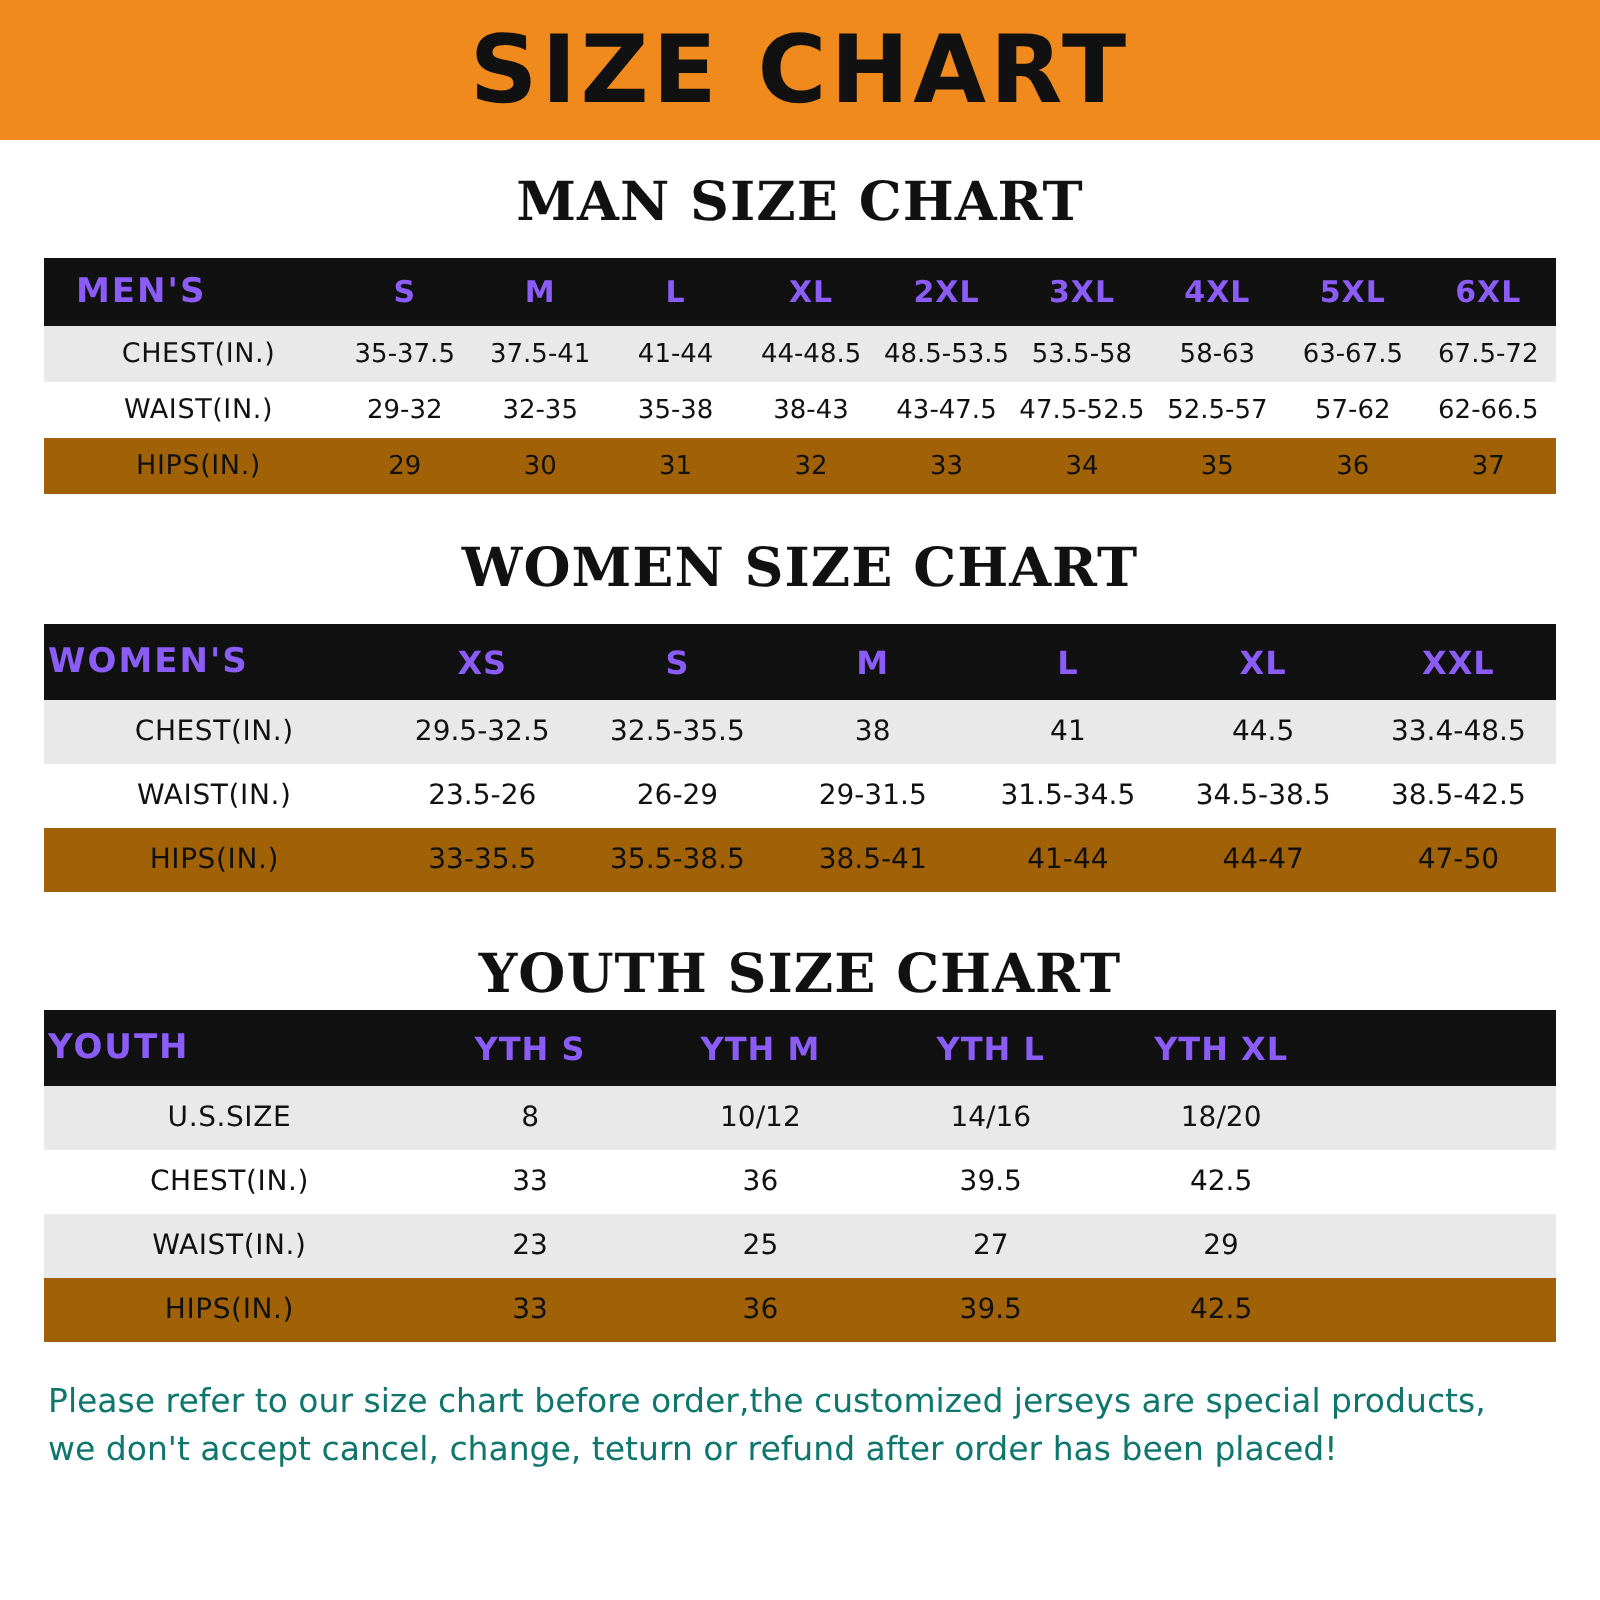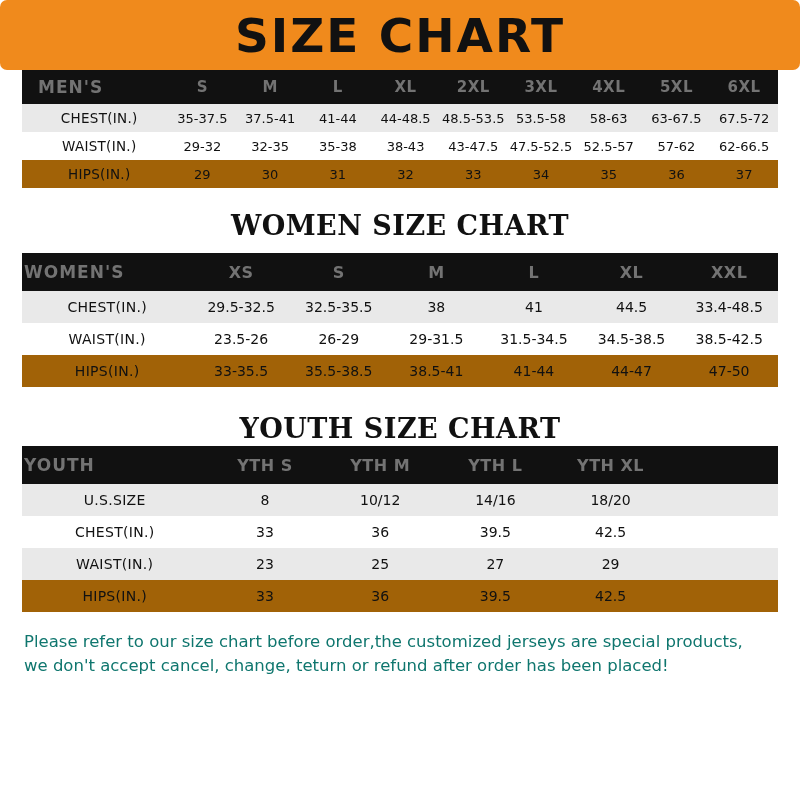--- a/index.html
+++ b/index.html
@@ -19,21 +19,20 @@
     position: relative;
     background: #ffffff;
     box-sizing: border-box;
   }
   .banner {
     background: #f08a1c;
     height: 70px;
     display: flex;
     align-items: center;
     justify-content: center;
-    border-radius: 7px;
   }
   .banner-title {
     font-family: "DejaVu Sans", sans-serif;
     font-weight: bold;
     font-size: 47px;
     letter-spacing: 2px;
     color: #111111;
     line-height: 1;
   }
   .section {
@@ -58,21 +57,21 @@
   }
   table.size-table th,
   table.size-table td {
     text-align: center;
     vertical-align: middle;
     font-family: "DejaVu Sans", sans-serif;
   }
   
   .size-table thead tr {
     background: #111111;
-    color: #737373;
+    color: #8b5cf6;
   }
   .size-table thead th {
     padding: 7px 2px;
     font-size: 15px;
     font-weight: bold;
     letter-spacing: 0.5px;
   }
   .size-table thead th.rowlabel {
     text-align: left;
     padding-left: 16px;
@@ -118,20 +117,21 @@
 </head>
 <body>
 
 <div class="page">
 
   <div class="banner">
     <div class="banner-title">SIZE CHART</div>
   </div>
 
   <div class="section man">
+    <div class="section-title man-title">MAN SIZE CHART</div>
     <table class="size-table">
       <thead>
         <tr>
           <th class="rowlabel" style="width:17%">MEN'S</th>
           <th>S</th>
           <th>M</th>
           <th>L</th>
           <th>XL</th>
           <th>2XL</th>
           <th>3XL</th>

